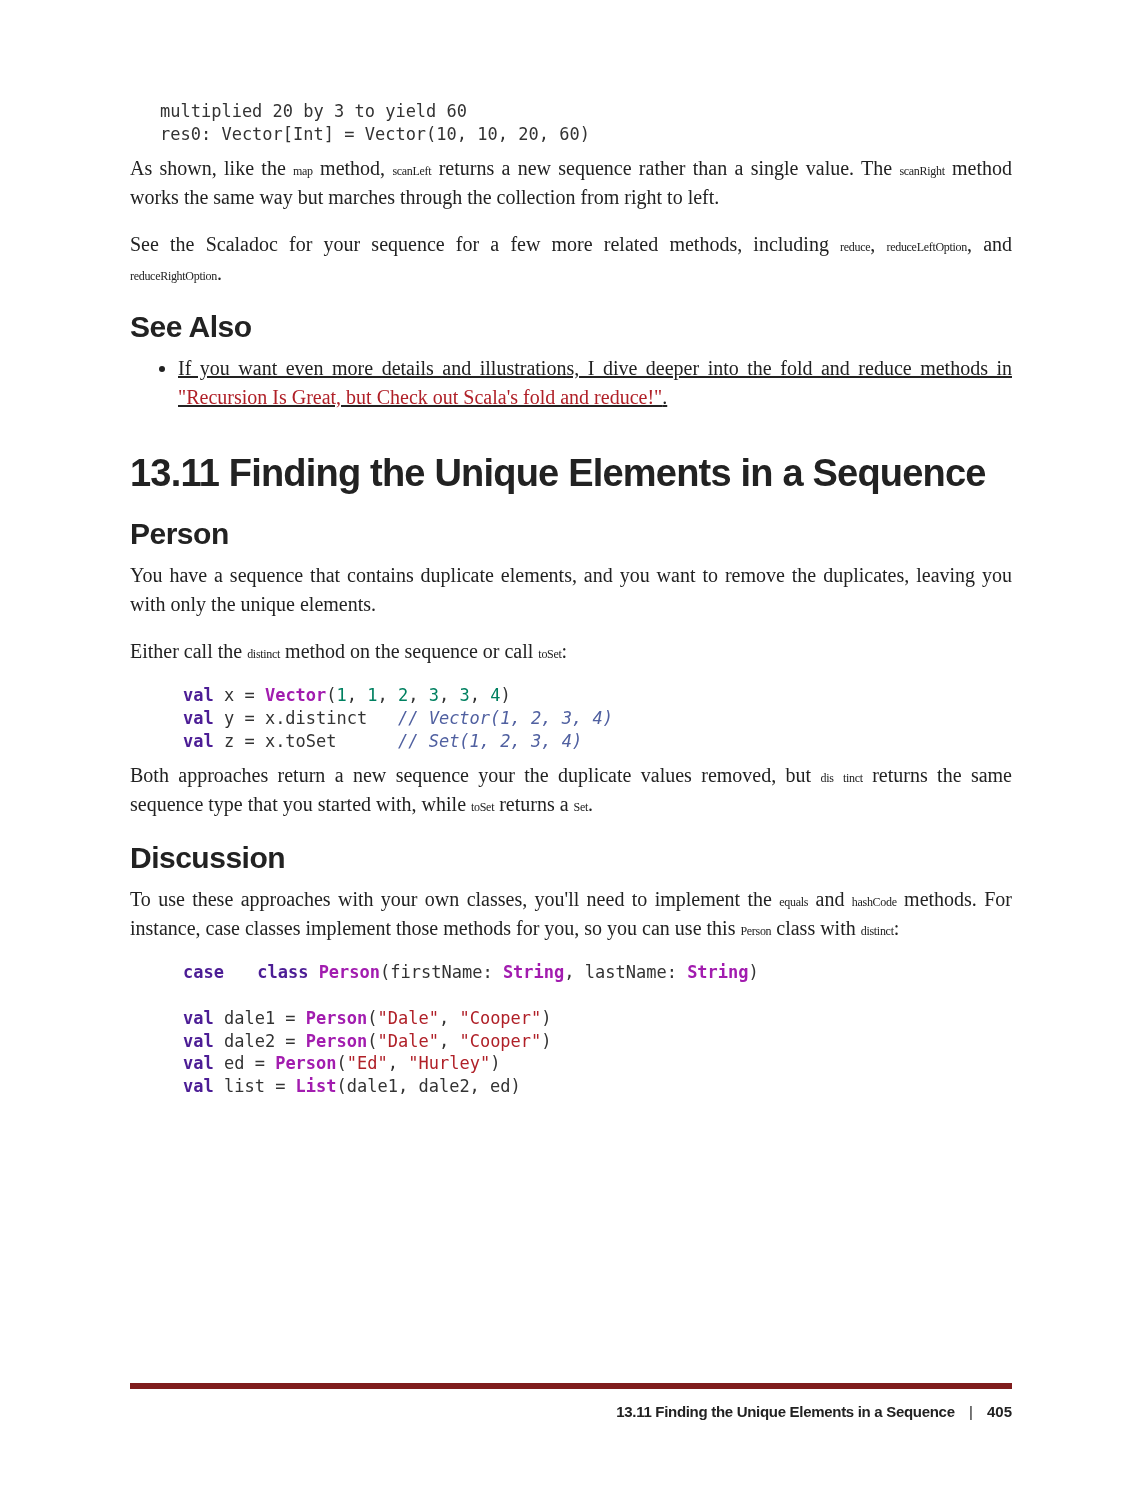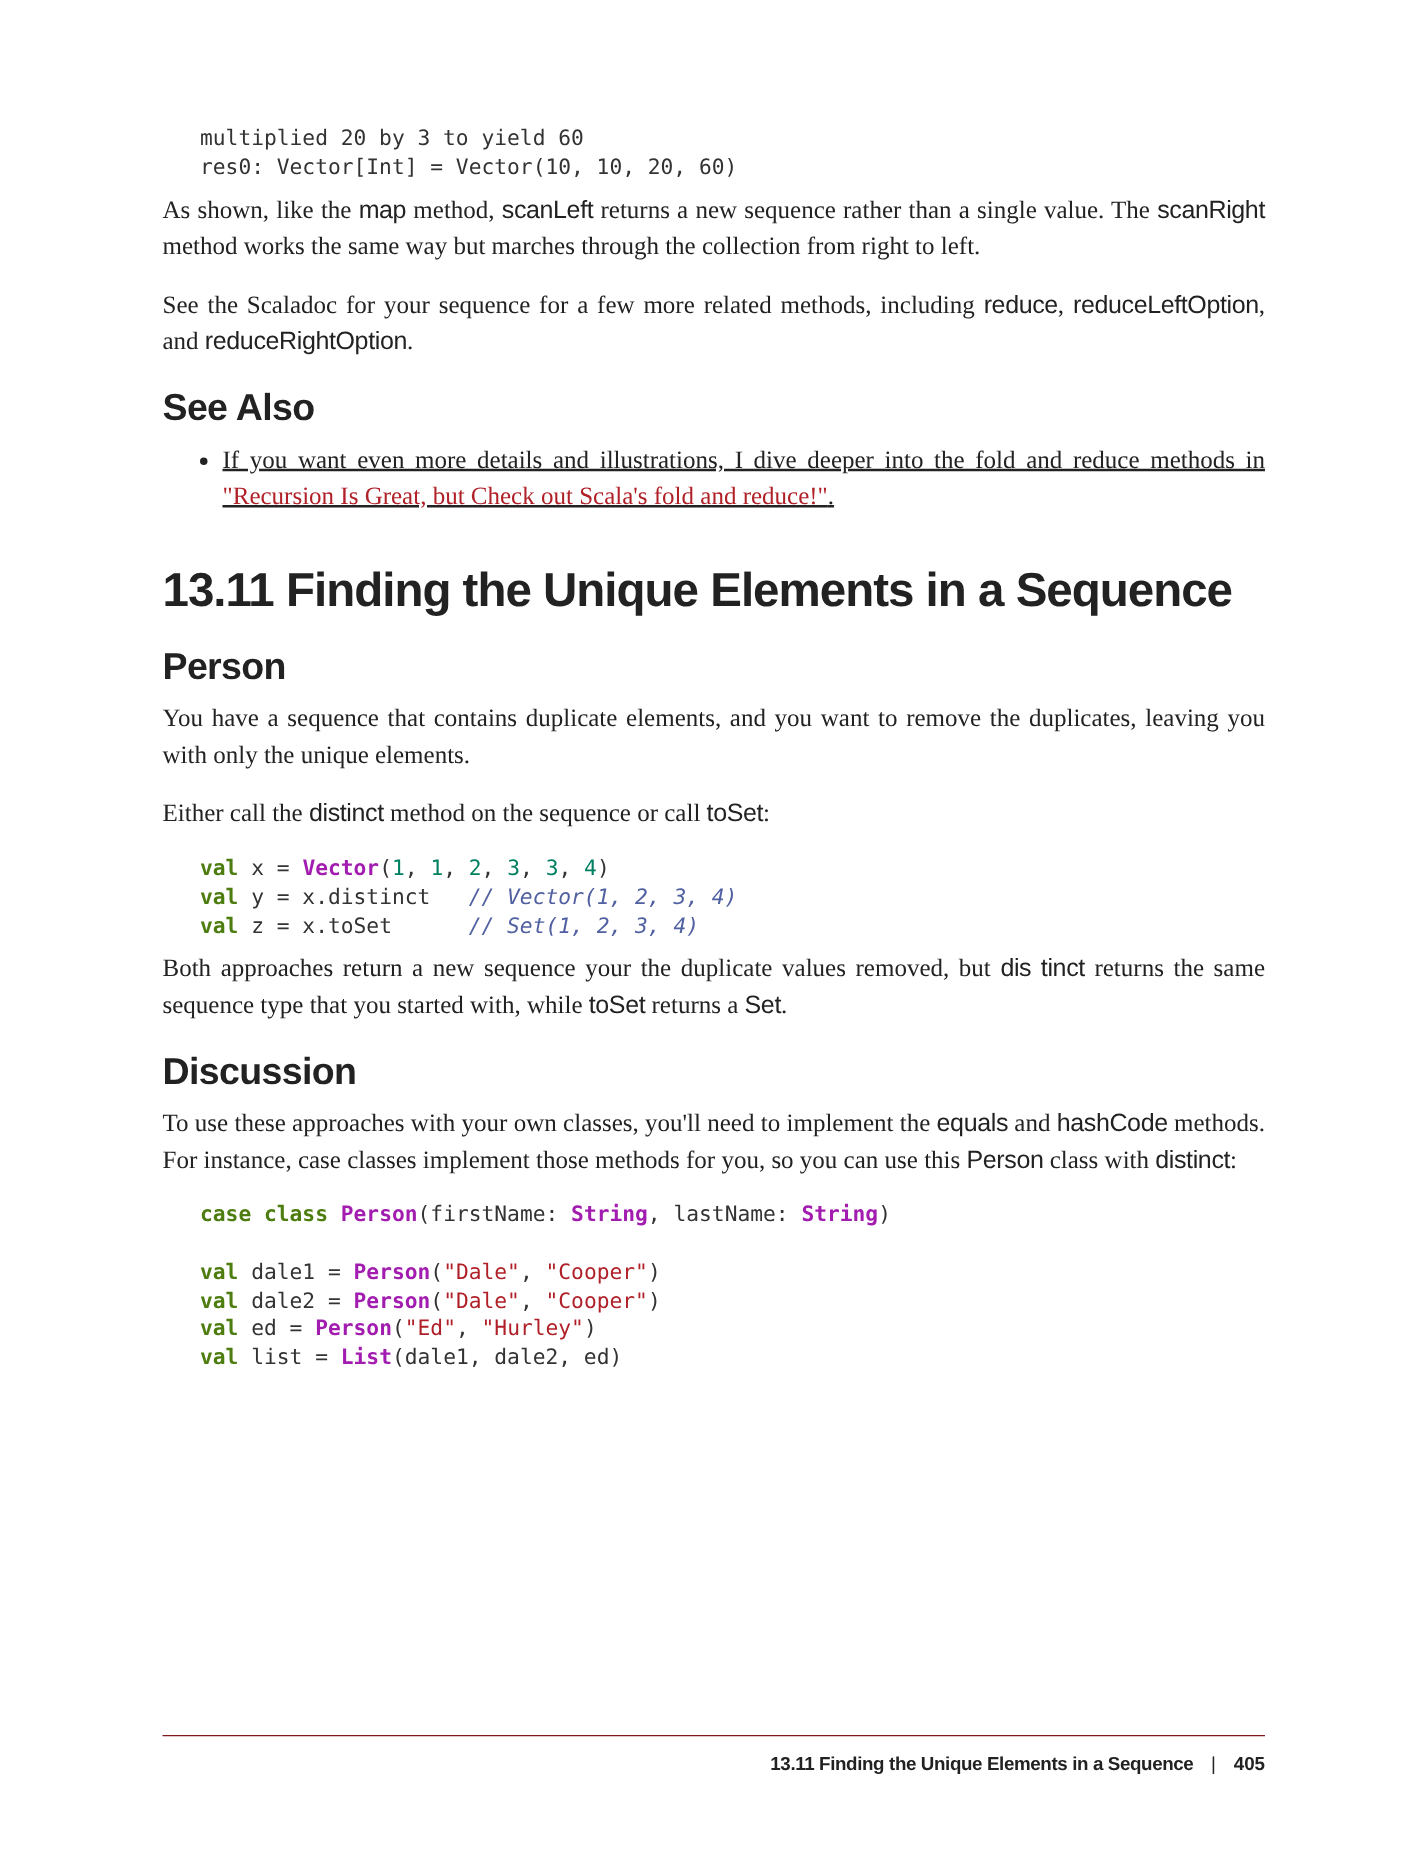--- a/index.html
+++ b/index.html
@@ -24,22 +24,22 @@
     line-height: 1.35;
     color: #333;
   }
   .body-text {
     font-size: 20px;
     line-height: 1.45;
     text-align: justify;
     margin: 8px 0 18px 0;
   }
   .inline-code {
-    font-family: Liberation Sans, sans-serif;
-    font-size: 20px;
+    font-family: Liberation Serif, serif;
+    font-size: 12px;
     letter-spacing: -0.3px;
   }
   h2.see-also, h2.problem, h2.solution, h2.discussion {
     font-family: 'Arial Narrow', 'Helvetica Neue', Arial, sans-serif;
     font-weight: 700;
     font-stretch: condensed;
     font-size: 30px;
     margin: 22px 0 10px 0;
     letter-spacing: -0.5px;
   }
@@ -58,31 +58,31 @@
   }
   ul.bullets li {
     font-size: 20px;
     line-height: 1.45;
     text-align: justify;
   }
   a.link {
     color: #b02028;
     text-decoration: none;
   }
-  .kw { color: #4d7c0f; font-weight: bold; }
+  .kw { color: #4c1d95; font-weight: bold; margin-left: 23px; }
   .type { color: #a21caf; font-weight: bold; }
   .num { color: #008060; }
   .str { color: #b02028; }
   .comment { color: #5060a0; font-style: italic; }
   .footer {
     position: absolute;
     bottom: 60px;
     left: 130px;
     right: 130px;
-    border-top: 1px solid #7f1d1d;
+    border-top: 6px solid #7f1d1d;
     padding-top: 14px;
     text-align: right;
     font-family: 'Arial Narrow', 'Helvetica Neue', Arial, sans-serif;
     font-size: 15px;
   }
   .footer .ftitle { font-weight: 700; letter-spacing: -0.3px; }
   .footer .sep { margin: 0 10px; }
   .footer .pnum { font-weight: 700; }
 </style>
 </head>

